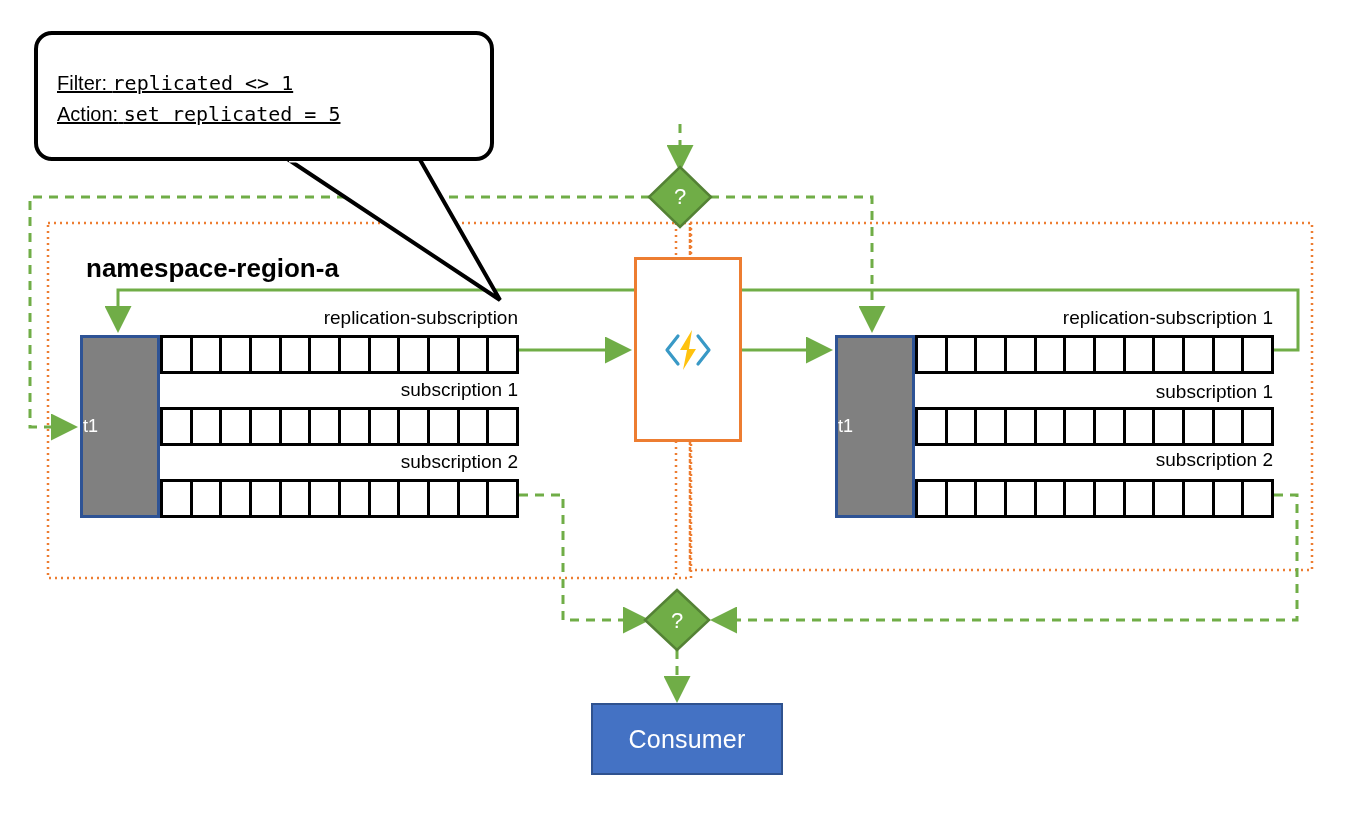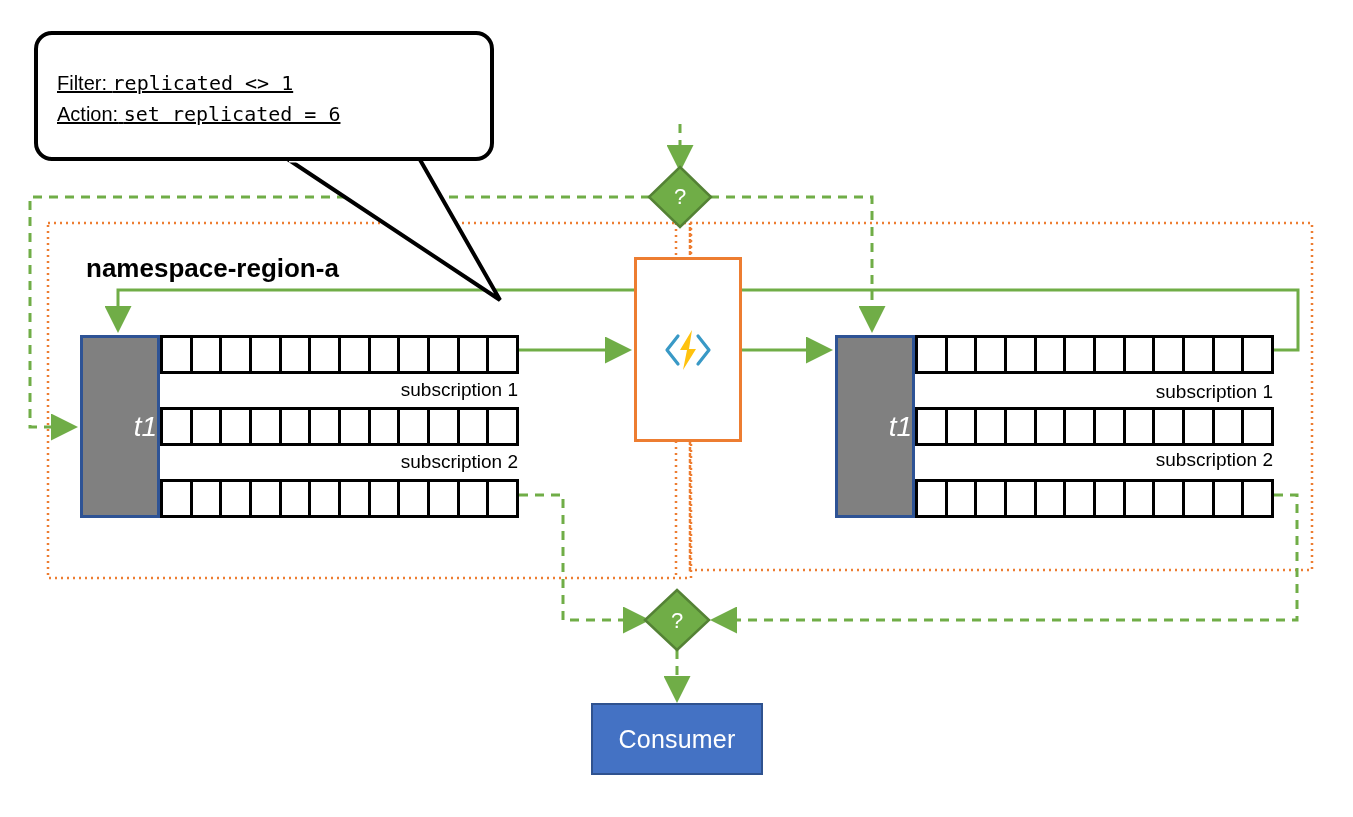--- a/index.html
+++ b/index.html
@@ -31,33 +31,32 @@
     background: #4472C4;
     border: 2px solid #2F528F;
     color: #ffffff;
     display: flex;
     align-items: center;
     justify-content: center;
     font-size: 25px;
     letter-spacing: 0.2px;
   }
   #producer-box { left: 596px; top: 54px;  width: 169px; height: 70px; }
-  #consumer-box { left: 591px; top: 703px; width: 172px; height: 72px; }
+  #consumer-box { left: 591px; top: 703px; width: 192px; height: 72px; }
 
   .topic-box {
     position: absolute;
     box-sizing: border-box;
     background: #808080;
     border: 3px solid #2E5395;
     color: #ffffff;
     display: flex;
     align-items: center;
-    justify-content: flex-end;
-    font-size: 28px;
-    font-style: italic;
+    justify-content: flex-start;
+    font-size: 18px;
   }
   #topic-a { left: 80px;  top: 335px; width: 80px;  height: 183px; }
   #topic-b { left: 835px; top: 335px; width: 80px;  height: 183px; }
 
   
   #function-box {
     position: absolute;
     left: 634px; top: 257px;
     width: 108px; height: 185px;
     box-sizing: border-box;
@@ -203,20 +202,21 @@
       <path d="M32,8 L20,28 L27,28 L23,48 L36,27 L29,27 Z" fill="#FFC20E"></path>
     </svg>
   </div>
 
   <div class="ns-label" id="ns-label-a">namespace-region-a</div>
 
   <div class="topic-box" id="topic-a">
     <span>t1</span>
   </div>
 
+  <div class="sub-label" style="left:160px; top:307px; width:358px;">replication-subscription</div>
   <div class="queue" id="queue-a-0" style="left:160px; top:335px;">
       <div class="cell" style="width: 32.6667px; height: 39px;"></div>
       <div class="cell" style="width: 32.6667px; height: 39px;"></div>
       <div class="cell" style="width: 32.6667px; height: 39px;"></div>
       <div class="cell" style="width: 32.6667px; height: 39px;"></div>
       <div class="cell" style="width: 32.6667px; height: 39px;"></div>
       <div class="cell" style="width: 32.6667px; height: 39px;"></div>
       <div class="cell" style="width: 32.6667px; height: 39px;"></div>
       <div class="cell" style="width: 32.6667px; height: 39px;"></div>
       <div class="cell" style="width: 32.6667px; height: 39px;"></div>
@@ -255,20 +255,21 @@
       <div class="cell" style="width: 32.6667px; height: 39px;"></div>
       <div class="cell" style="width: 32.6667px; height: 39px;"></div>
       <div class="cell" style="width: 32.6667px; height: 39px;"></div>
     </div>
 
 
   <div class="topic-box" id="topic-b">
     <span>t1</span>
   </div>
 
+  <div class="sub-label" style="left:915px; top:307px; width:358px;">replication-subscription 1</div>
   <div class="queue" id="queue-b-0" style="left:915px; top:335px;">
       <div class="cell" style="width: 32.6667px; height: 39px;"></div>
       <div class="cell" style="width: 32.6667px; height: 39px;"></div>
       <div class="cell" style="width: 32.6667px; height: 39px;"></div>
       <div class="cell" style="width: 32.6667px; height: 39px;"></div>
       <div class="cell" style="width: 32.6667px; height: 39px;"></div>
       <div class="cell" style="width: 32.6667px; height: 39px;"></div>
       <div class="cell" style="width: 32.6667px; height: 39px;"></div>
       <div class="cell" style="width: 32.6667px; height: 39px;"></div>
       <div class="cell" style="width: 32.6667px; height: 39px;"></div>
@@ -310,17 +311,17 @@
     </div>
 
   <div id="callout"></div>
   <div id="callout-text">
     <div class="callout-line">
       <span class="callout-key">Filter:</span>
       <span class="callout-val">replicated &lt;&gt; 1</span>
     </div>
     <div class="callout-line">
       <span class="callout-key">Action:</span>
-      <span class="callout-val">set replicated = 6</span>
+      <span class="callout-val">set replicated = 5</span>
     </div>
   </div>
 
 </div>
 
 </body></html>

